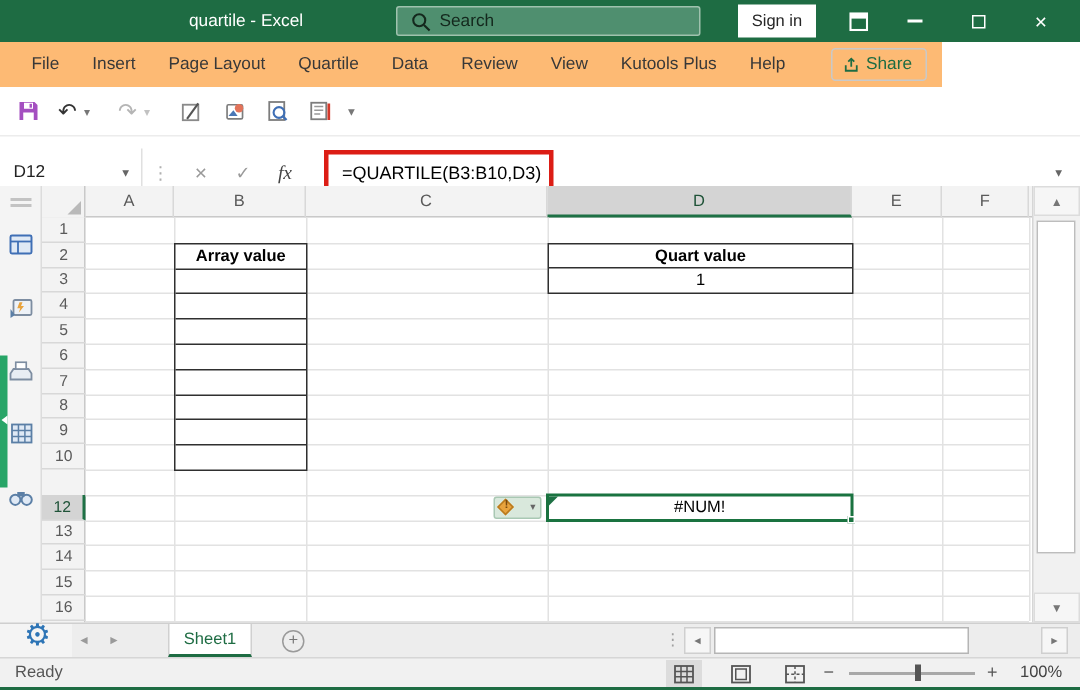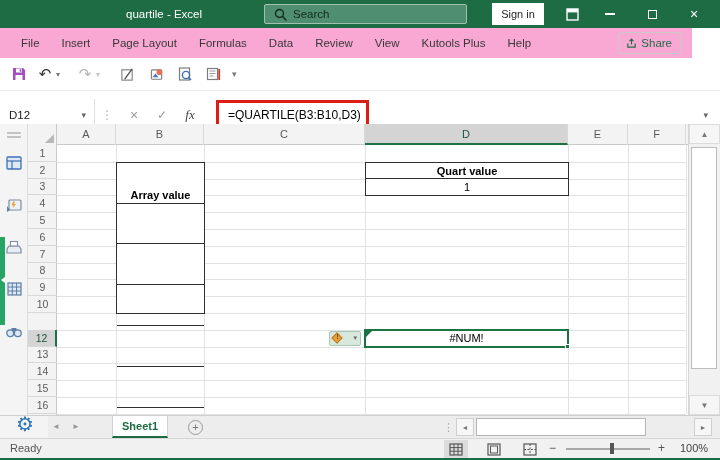--- a/index.html
+++ b/index.html
@@ -18,21 +18,21 @@
   .searchbox svg { position:absolute; left:9px; top:3px; }
   .signin { position:absolute; left:492px; top:3px; width:52px; height:22px; background:#fff;
             color:#262626; font-size:11px; text-align:center; line-height:22px; }
   .winctl { position:absolute; top:0; height:28px; width:24px; display:flex;
             align-items:center; justify-content:center; color:#fff; }
   .ctl-ribbon { left:560px; } .ctl-min { left:598px; } .ctl-max { left:640px; } .ctl-close { left:682px; font-size:14px; }
   .minbar { width:10px; height:1.5px; background:#fff; }
   .maxbox { width:9px; height:9px; border:1.5px solid #fff; }
 
   
-  .tabsrow { position:absolute; left:0; top:28px; width:692px; height:30px; background:#f9a8d4; }
+  .tabsrow { position:absolute; left:0; top:28px; width:628px; height:30px; background:#fdba74; }
   .rtabs { display:flex; height:30px; padding-left:10px; }
   .rtab { padding:0 11px; line-height:30px; font-size:11.5px; color:#383838; white-space:nowrap; }
   .share-btn { position:absolute; right:10px; top:4px; height:22px; padding:0 9px 0 7px;
                border:1px solid #c9c9c9; border-radius:3px; color:#1e6c43; font-size:11.5px;
                display:flex; align-items:center; gap:4px; line-height:20px; }
 
   
   .qat { position:absolute; left:0; top:58px; width:720px; height:33px; background:#fff;
          border-bottom:1px solid #ececec; display:flex; align-items:center; padding-left:8px; }
   .qbtn { display:flex; align-items:center; justify-content:center; height:24px; min-width:22px;
@@ -86,21 +86,21 @@
   .rowh { position:absolute; left:0; width:29px; text-align:center; font-size:10.5px; color:#5a5a5a;
           border-bottom:1px solid #d8d8d8; display:flex; align-items:center; justify-content:center; }
   .rowh.sel { background:#d4d4d4; color:#1f5338; border-right:2px solid #1e7145; }
   .vline { position:absolute; top:21px; width:1px; height:269px; background:#e2e2e2; }
   .hline { position:absolute; left:29px; width:629px; height:1px; background:#e2e2e2; }
 
   
   .array-table { position:absolute; left:88px; top:37.8px; width:89px; height:152px;
                  border:1.6px solid #2f2f2f; background:#fff; }
   .btrow { width:100%; height:16.8px; border-bottom:1px solid #2f2f2f; font-size:11px;
-           font-weight:bold; text-align:center; line-height:16px; color:#000;margin-top:24px; }
+           font-weight:bold; text-align:center; line-height:16px; color:#000; }
   .btrow:last-child { border-bottom:none; }
   .quart-table { position:absolute; left:337px; top:37.8px; width:204px; height:34.6px;
                  border:1.6px solid #2f2f2f; background:#fff; }
   .qtrow { width:100%; height:16.1px; font-size:11px; text-align:center; line-height:16px; color:#000; }
   .qtrow.hdr { font-weight:bold; border-bottom:1.4px solid #2f2f2f; }
   .c12 { position:absolute; left:176px; top:205.8px; width:161.5px; height:17.4px;
          border:1.6px solid #2f2f2f; background:#fff; font-size:11px; font-weight:bold;
          line-height:14px; padding:1px 0 0 3px; white-space:nowrap; overflow:hidden; color:#000; }
   .errbtn { position:absolute; left:301px; top:206.5px; width:32px; height:15.5px;
             background:#d9e8dc; border:1px solid #a9c8b3; border-radius:2px;
@@ -129,21 +129,21 @@
 
   
   .sheetbar { position:absolute; left:0; top:415px; width:720px; height:23px; background:#ededed;
               border-top:1px solid #cfcfcf; }
   .sheet-left { position:absolute; left:0; top:0; width:48px; height:23px; background:#f4f4f4; }
   .gear { position:absolute; left:16px; top:-3px; font-size:20px; color:#2e75b6; line-height:23px; }
   .tab-nav { position:absolute; top:0; height:22px; line-height:22px; color:#9a9a9a; font-size:8px; }
   .nav-l { left:52px; } .nav-r { left:72px; }
   .sheet-tab { position:absolute; left:112px; top:0; width:56px; height:22px; background:#fff;
                border-left:1px solid #d0d0d0; border-right:1px solid #d0d0d0;
-               border-bottom:2.5px solid #1e6c43; color:#1e6c43; font-weight:bold;
+               border-bottom:2.5px solid #1e6c43; color:#1e6c43; font-weight:normal;
                font-size:11px; text-align:center; line-height:21px; }
   .add-sheet { position:absolute; left:188px; top:3.5px; width:15px; height:15px; border:1px solid #9a9a9a;
                border-radius:50%; color:#777; font-size:11px; text-align:center; line-height:13px; }
   .sb-dots { position:absolute; left:443px; top:0; line-height:22px; color:#a0a0a0; font-size:11px; }
   .hs-btn { position:absolute; top:2px; width:18px; height:18px; background:#f6f6f6;
             border:1px solid #cfcfcf; color:#777; font-size:7px; text-align:center; line-height:17px; }
   .hs-l { left:456px; } .hs-r { left:694px; }
   .hs-thumb { position:absolute; left:476px; top:2px; width:170px; height:18px; background:#fff;
               border:1px solid #b5b5b5; }
 
@@ -190,21 +190,21 @@
         <div class="maxbox"></div>
       </div>
     <div class="winctl ctl-close">×</div>
   </div>
 
   <div class="tabsrow">
     <div class="rtabs">
         <div class="rtab">File</div>
         <div class="rtab">Insert</div>
         <div class="rtab">Page Layout</div>
-        <div class="rtab">Formulas</div>
+        <div class="rtab">Quartile</div>
         <div class="rtab">Data</div>
         <div class="rtab">Review</div>
         <div class="rtab">View</div>
         <div class="rtab">Kutools Plus</div>
         <div class="rtab">Help</div>
       </div>
     <div class="share-btn">
       <svg width="11" height="11" viewBox="0 0 12 12">
         <path d="M2 6 v4 h8 v-4" fill="none" stroke="#1e6c43" stroke-width="1.3"></path>
         <line x1="6" y1="7" x2="6" y2="1.5" stroke="#1e6c43" stroke-width="1.3"></line>

